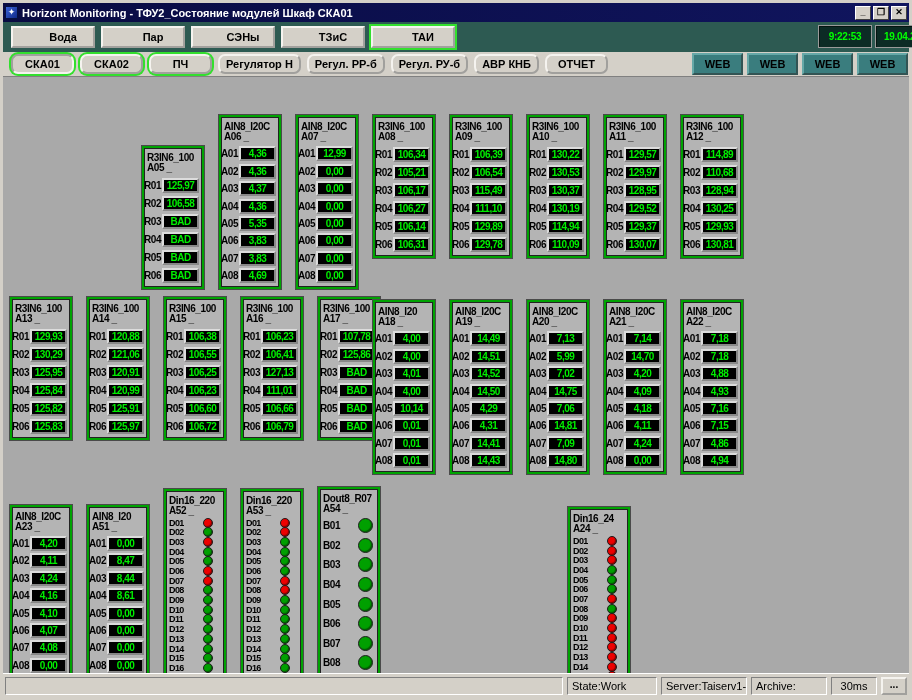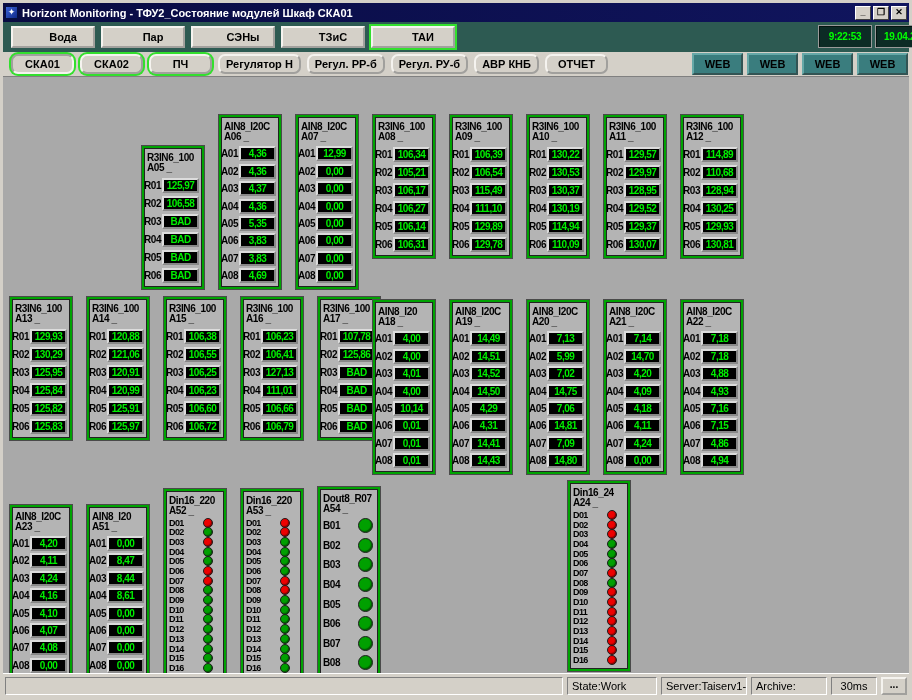--- a/index.html
+++ b/index.html
@@ -982,21 +982,21 @@
           <div class="drow">
             <span class="rlabel">B07</span>
             <span class="led green"></span>
           </div>
           <div class="drow">
             <span class="rlabel">B08</span>
             <span class="led green"></span>
           </div>
         </div>
       </div>
-    <div class="pgroup" style="left: 565px; top: 404px;">
+    <div class="pgroup" style="left: 565px; top: 430px;">
         <div class="panel led16">
           <div class="phead">
             <div>Din16_24</div>
             <div>A24 _</div>
           </div>
           <div class="drow">
             <span class="rlabel">D01</span>
             <span class="led red"></span>
           </div>
           <div class="drow">

